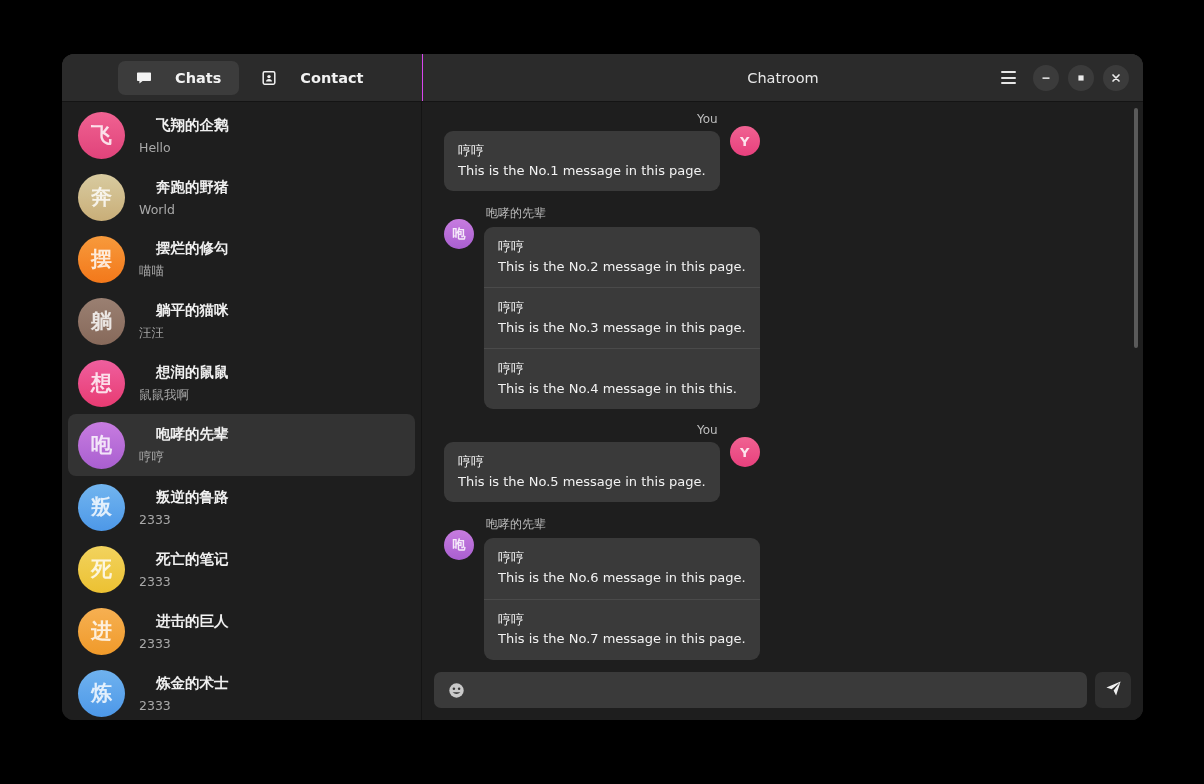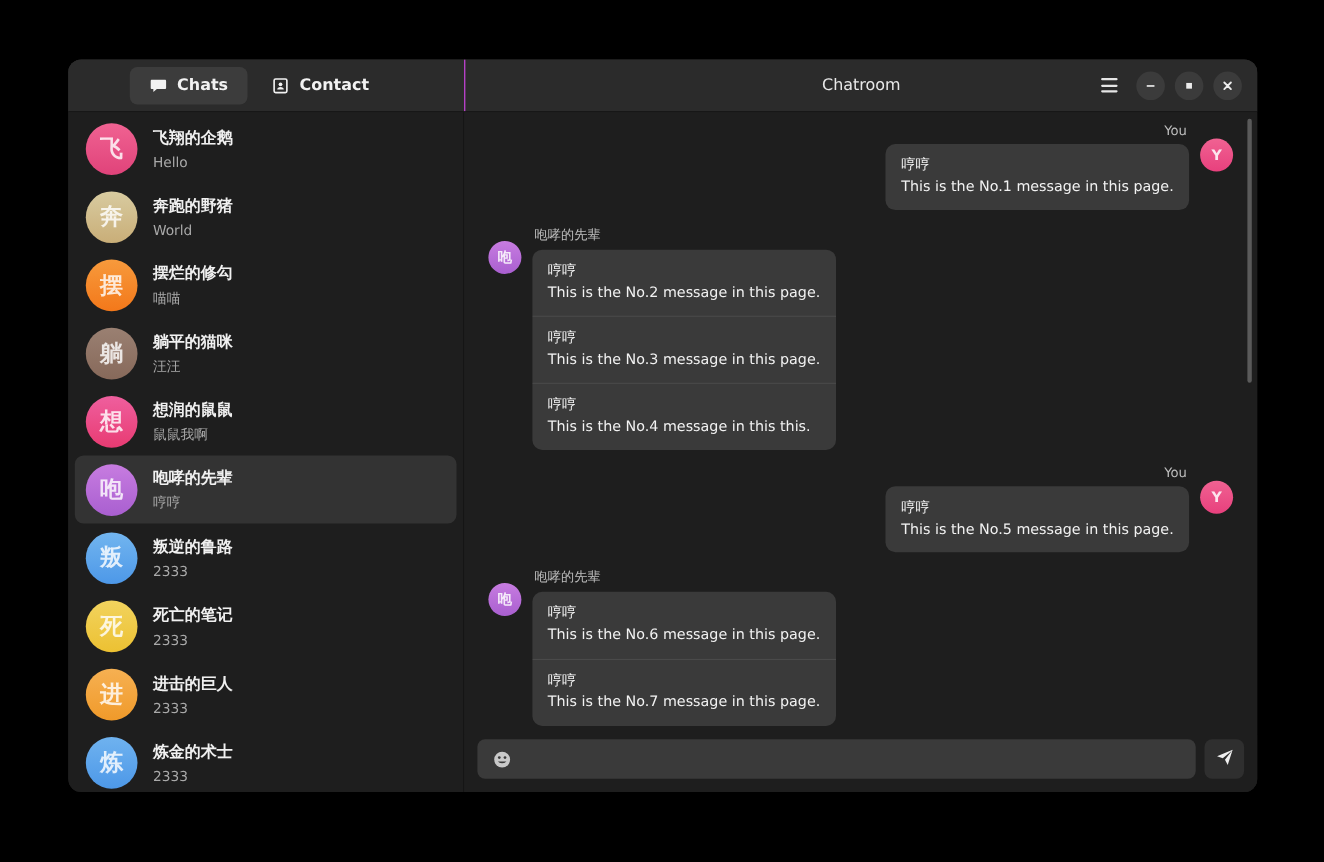--- a/index.html
+++ b/index.html
@@ -40,21 +40,21 @@
     display: flex;
     align-items: center;
     gap: 4px;
     padding-left: 56px;
     background: #2b2b2b;
   }
 
   .tab {
     display: flex;
     align-items: center;
-    gap: 9px;
+    gap: 23px;
     height: 34px;
     padding: 0 18px;
     border-radius: 7px;
     color: #f2f2f2;
     font-size: 14.5px;
     font-weight: bold;
     cursor: pointer;
     white-space: nowrap;
   }
   .tab.active { background: #3c3c3c; }
@@ -167,20 +167,21 @@
     color: rgba(255,255,255,0.82);
     letter-spacing: 0;
   }
 
   .ci-text { min-width: 0; display: flex; flex-direction: column; gap: 5px; }
   .ci-name {
     font-size: 14.5px;
     font-weight: bold;
     color: #f0f0f0;
     white-space: nowrap;
+    margin-left: 17px;
   }
   .ci-prev {
     font-size: 12.5px;
     color: #a9a9a9;
     white-space: nowrap;
   }
 
   
   .chatpanel {
     flex: 1;
@@ -192,21 +193,21 @@
   }
 
   .msgscroll {
     flex: 1;
     position: relative;
     overflow: hidden;
     padding: 10px 22px 6px 22px;
   }
 
   .msggroup { display: flex; margin-bottom: 14px; }
-  .msggroup.out { justify-content: flex-end; }
+  .msggroup.out { }
 
   .in-wrap { display: flex; gap: 10px; align-items: flex-start; }
 
   .msg-avatar {
     width: 30px;
     height: 30px;
     flex: 0 0 30px;
     border-radius: 50%;
     display: flex;
     align-items: center;

